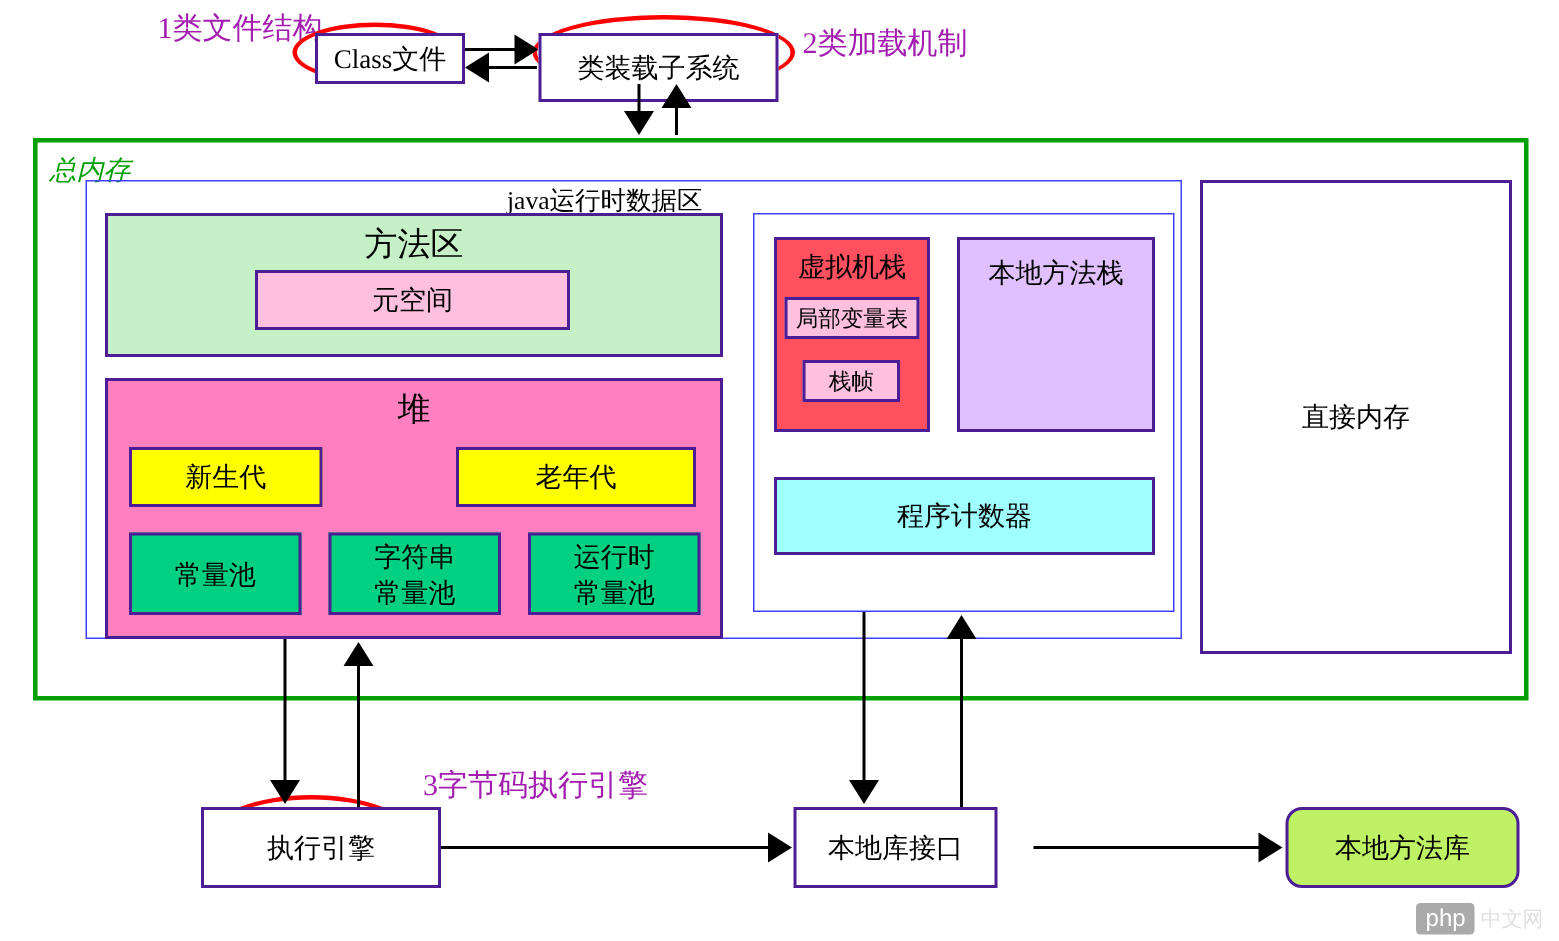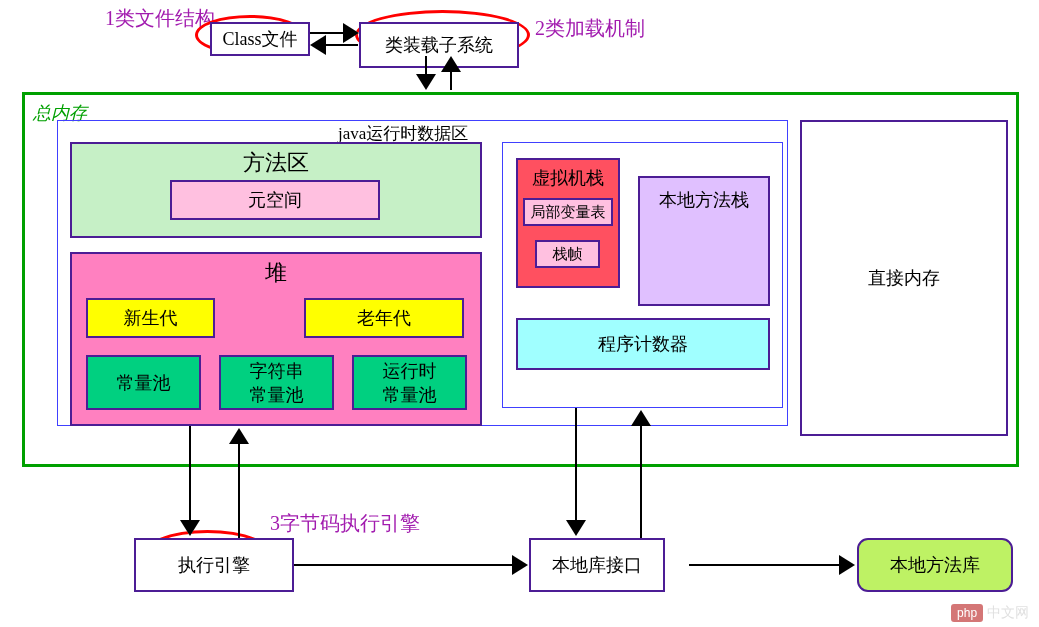--- a/index.html
+++ b/index.html
@@ -93,21 +93,21 @@
       font-size: 14px;
       font-family: Arial, sans-serif;
       opacity: 0.6;
     }
   </style>
 </head>
 <body>
 
 <div class="red-annotation" style="left:105px; top:5px;">1类文件结构</div>
 <div class="red-annotation" style="left:535px; top:15px;">2类加载机制</div>
-<div class="red-annotation" style="left:270px; top:510px;">3字节码执行引擎</div>
+<div class="red-annotation" style="left:282px; top:510px;">3字节码执行引擎</div>
 
 <div class="red-ellipse" style="left:195px; top:15px; width:110px; height:40px;"></div>
 <div class="red-ellipse" style="left:355px; top:10px; width:175px; height:50px;"></div>
 <div class="red-ellipse" style="left:140px; top:530px; width:135px; height:55px;"></div>
 
 <div class="box" style="left:210px; top:22px; width:100px; height:34px; background:white;">Class文件</div>
 <div class="box" style="left:359px; top:22px; width:160px; height:46px; background:white;">类装载子系统</div>
 
 <div class="arrow-line" style="left:310px; top:32px; width:35px; height:2px;"></div>
 <div class="arrow-head arrow-right" style="left:345px; top:25px;"></div>
@@ -145,21 +145,21 @@
 常量池</div>
 
 <div style="position:absolute; left:502px; top:142px; width:281px; height:266px; border:1px solid #4040ff;"></div>
 
 <div class="box" style="left:516px; top:158px; width:104px; height:130px; background:#ff5060; flex-direction:column; justify-content:flex-start; padding-top:6px;">
   <div>虚拟机栈</div>
 </div>
 <div class="box" style="left:523px; top:198px; width:90px; height:28px; background:#ffc0e0; font-size:15px;">局部变量表</div>
 <div class="box" style="left:535px; top:240px; width:65px; height:28px; background:#ffc0e0; font-size:15px;">栈帧</div>
 
-<div class="box" style="left:638px; top:176px; width:132px; height:130px; background:#e0c0ff; align-items:flex-start; padding-top:10px;">本地方法栈</div>
+<div class="box" style="left:638px; top:158px; width:132px; height:130px; background:#e0c0ff; align-items:flex-start; padding-top:10px;">本地方法栈</div>
 
 <div class="box" style="left:516px; top:318px; width:254px; height:52px; background:#a0ffff;">程序计数器</div>
 
 <div class="box" style="left:800px; top:120px; width:208px; height:316px; background:white;">直接内存</div>
 
 <div class="box" style="left:134px; top:538px; width:160px; height:54px; background:white;">执行引擎</div>
 <div class="box" style="left:529px; top:538px; width:136px; height:54px; background:white;">本地库接口</div>
 <div class="box" style="left:857px; top:538px; width:156px; height:54px; background:#bef264;border-radius:11px;">本地方法库</div>
 
 <div class="arrow-line" style="left:189px; top:426px; width:2px; height:96px;"></div>
@@ -172,15 +172,15 @@
 
 <div class="arrow-line" style="left:575px; top:408px; width:2px; height:114px;"></div>
 <div class="arrow-head arrow-down" style="left:568px; top:522px;"></div>
 <div class="arrow-line" style="left:640px; top:424px; width:2px; height:114px;"></div>
 <div class="arrow-head arrow-up" style="left:633px; top:410px;"></div>
 
 <div class="arrow-line" style="left:689px; top:564px; width:152px; height:2px;"></div>
 <div class="arrow-head arrow-right" style="left:841px; top:557px;"></div>
 
 <div class="watermark">
-  <span style="background:#b91c1c; color:white; padding:2px 6px; border-radius:3px; font-size:12px;">php</span>
+  <span style="background:#737373; color:white; padding:2px 6px; border-radius:3px; font-size:16px;">php</span>
   <span>中文网</span>
 </div>
 
 </body></html>

